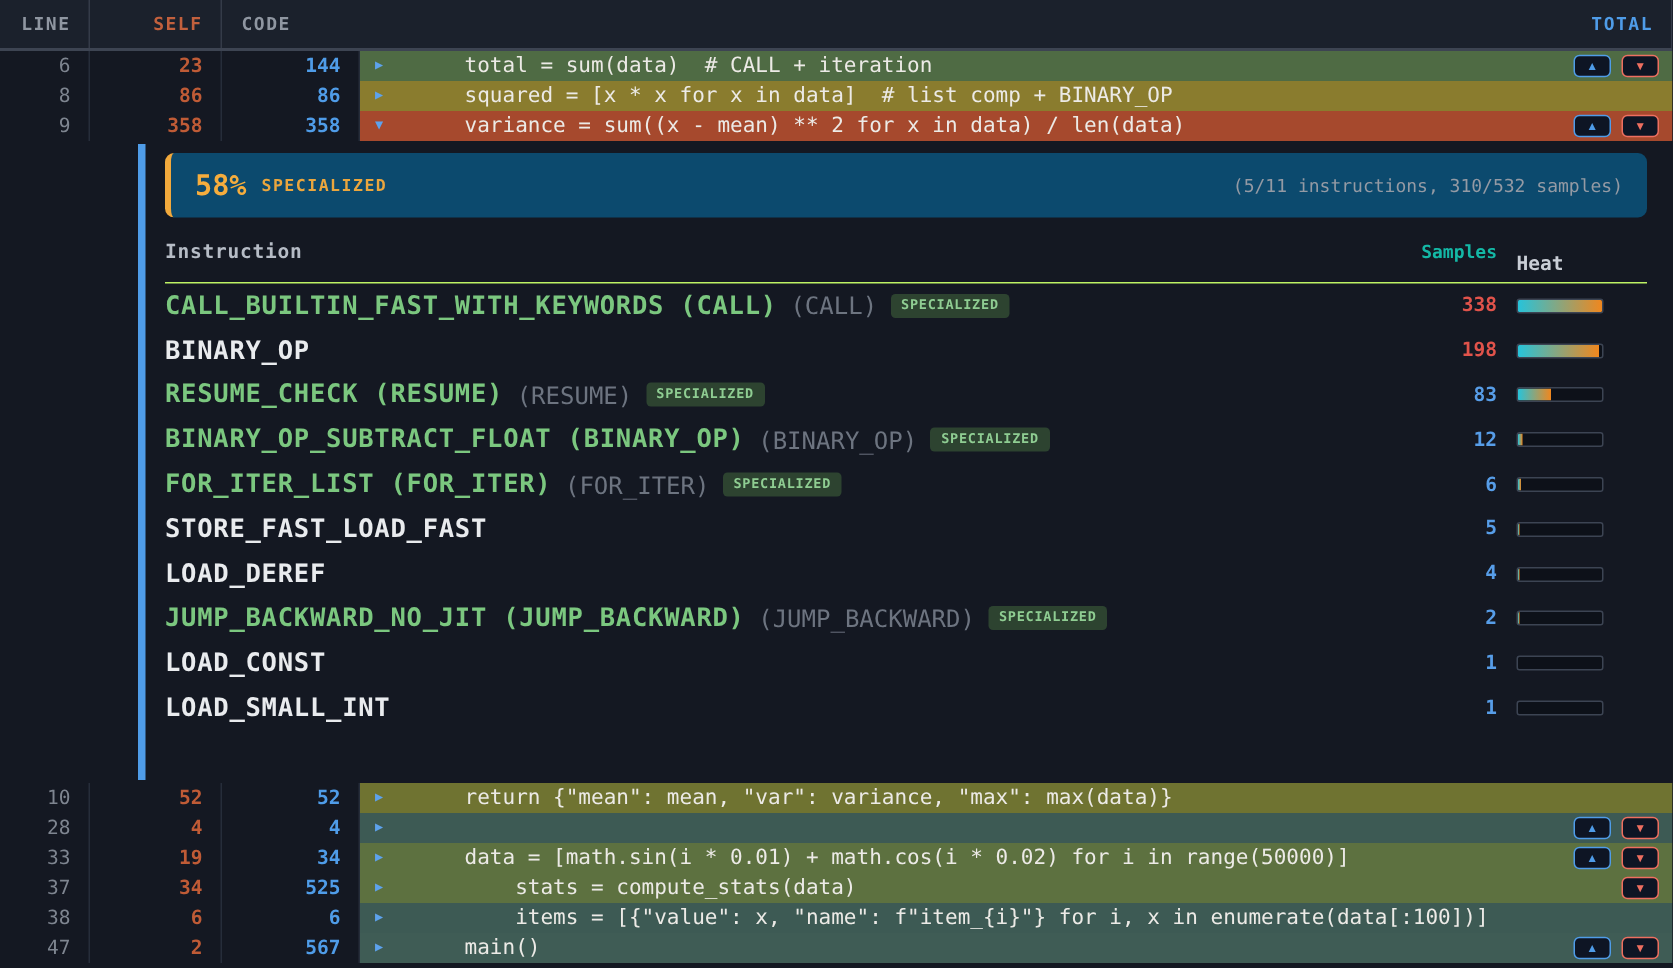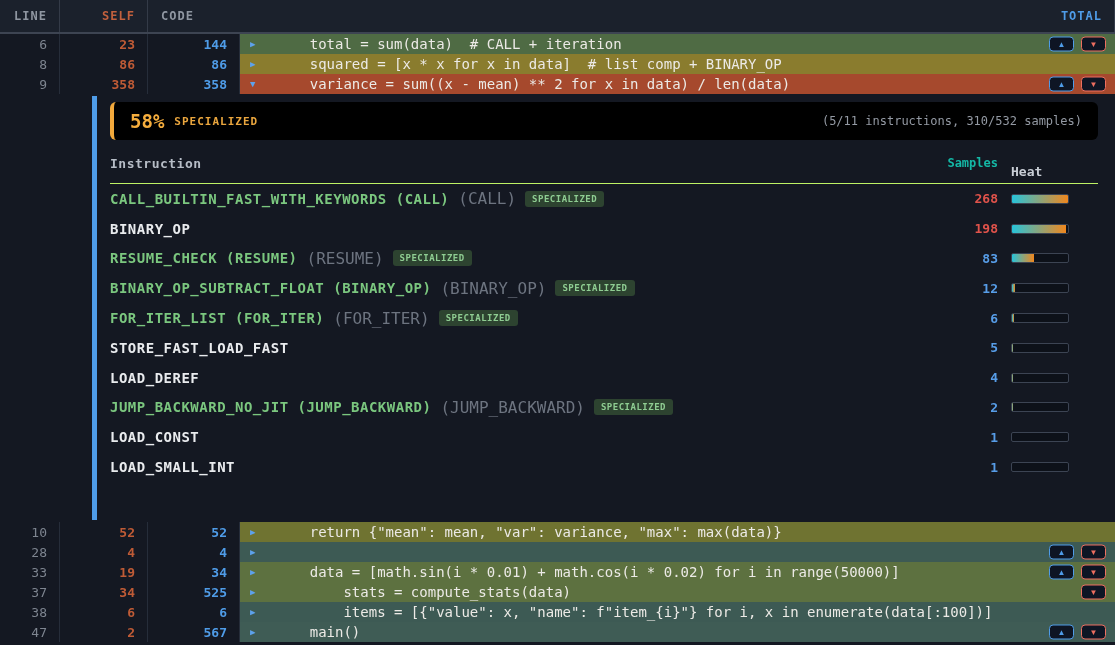--- a/index.html
+++ b/index.html
@@ -33,32 +33,32 @@
   .rowbtns{position:absolute;right:9px;top:50%;transform:translateY(-50%);display:flex;gap:7px;}
   .rbtn{width:25px;height:15px;border-radius:4px;background:#0e1524;display:flex;align-items:center;
     justify-content:center;font-size:8px;line-height:1;box-sizing:border-box;cursor:pointer;padding:0;}
   .rbtn.up{border:1.5px solid #4f9ce8;color:#4f9ce8;}
   .rbtn.down{border:1.5px solid #ee6f60;color:#ee6f60;}
 
   
   .panel{position:relative;height:428px;}
   .vline{position:absolute;left:92px;top:2px;width:5px;height:424px;background:#4f9ce8;}
   .pcontent{position:absolute;left:110px;top:0;width:988px;}
-  .banner{margin-top:8px;height:38px;background:#000000;border-left:4px solid #f2a93c;border-radius:6px;
+  .banner{margin-top:8px;height:43px;background:#0c4a6e;border-left:4px solid #f2a93c;border-radius:6px;
     display:flex;align-items:center;padding:4px 16px;box-sizing:border-box;}
   .pct{font-size:19px;font-weight:bold;color:#f5ad3d;}
   .pctlabel{margin-left:10px;font-size:11px;font-weight:bold;letter-spacing:1px;color:#eaa63e;}
   .bannerright{margin-left:auto;font-size:12px;color:#949aa4;}
   .pcols{display:flex;align-items:center;height:40px;padding-top:3px;border-bottom:1px solid #bef264;box-sizing:content-box;}
   .pcol-i{flex:1;font-size:13px;font-weight:bold;color:#b6bcc6;letter-spacing:0.5px;}
   .pcol-s{width:56px;flex:none;text-align:right;font-size:12px;font-weight:bold;color:#14b8a6;}
   .pcol-h{width:87px;flex:none;margin-left:13px;font-size:13px;font-weight:bold;color:#c9ced6;margin-top:16px;}
   .irow{display:flex;align-items:center;height:29.8px;}
   .iname{flex:1;display:flex;align-items:center;gap:9px;min-width:0;}
-  .imain{font-size:14px;font-weight:bold;letter-spacing:0.5px;white-space:nowrap;}
+  .imain{font-size:17px;font-weight:bold;letter-spacing:0.5px;white-space:nowrap;}
   .imain.spec{color:#7bc77f;}
   .imain.plain{color:#e9ebee;}
   .ibase{font-size:16px;color:#6d7480;white-space:nowrap;}
   .ibadge{font-size:9px;font-weight:bold;color:#8fcd92;background:#2d4330;padding:3px 7px;border-radius:3px;
     letter-spacing:0.5px;white-space:nowrap;}
   .isamp{width:56px;flex:none;text-align:right;font-size:13px;font-weight:bold;}
   .isamp.hot{color:#e1534b;}
   .isamp.cool{color:#579de8;}
   .iheat{width:87px;flex:none;margin-left:13px;}
   .track{width:58px;height:10px;background:#0d1119;border:1px solid #3c4453;border-radius:2px;
@@ -128,21 +128,21 @@
         <div class="pcol-s">Samples</div>
         <div class="pcol-h">Heat</div>
       </div>
       <div id="instr-rows">
           <div class="irow">
             <div class="iname">
               <span class="imain spec">CALL_BUILTIN_FAST_WITH_KEYWORDS (CALL)</span>
               <span class="ibase">(CALL)</span>
               <span class="ibadge">SPECIALIZED</span>
             </div>
-            <div class="isamp hot">268</div>
+            <div class="isamp hot">338</div>
             <div class="iheat">
               <div class="track">
                 <div class="fill" style="width: 100%;"></div>
               </div>
             </div>
           </div>
           <div class="irow">
             <div class="iname">
               <span class="imain plain">BINARY_OP</span>
             </div>

